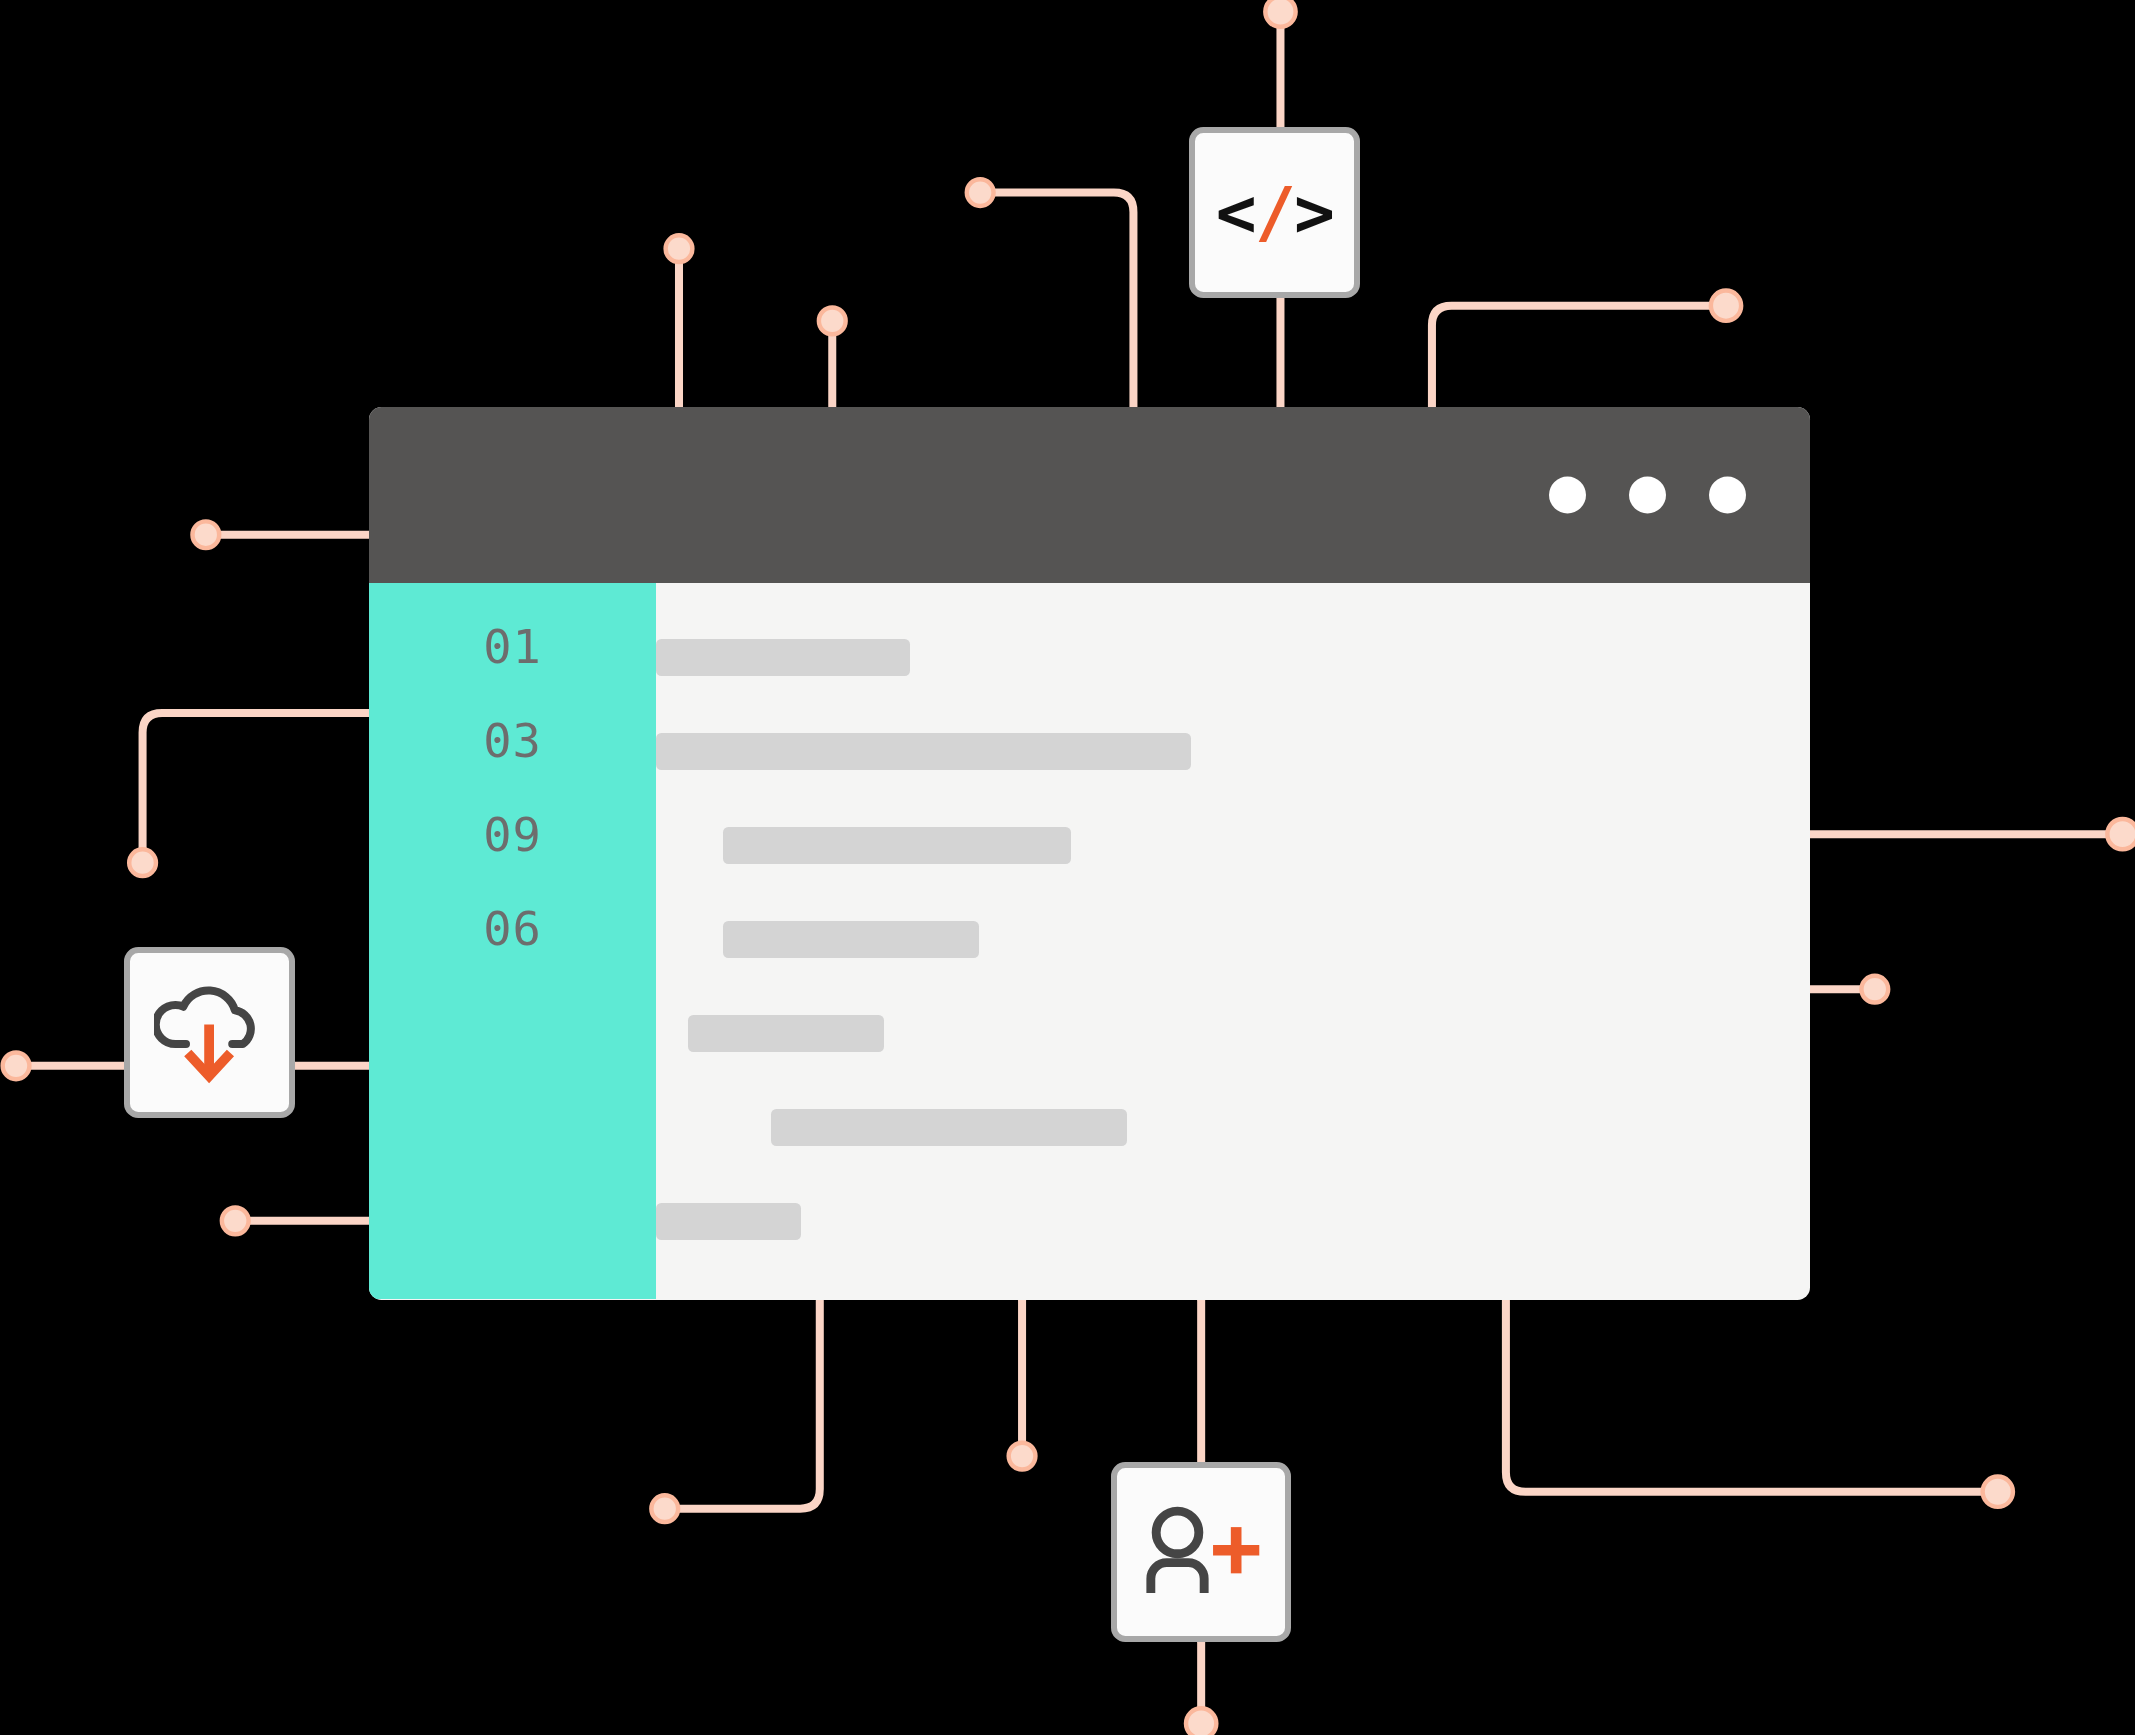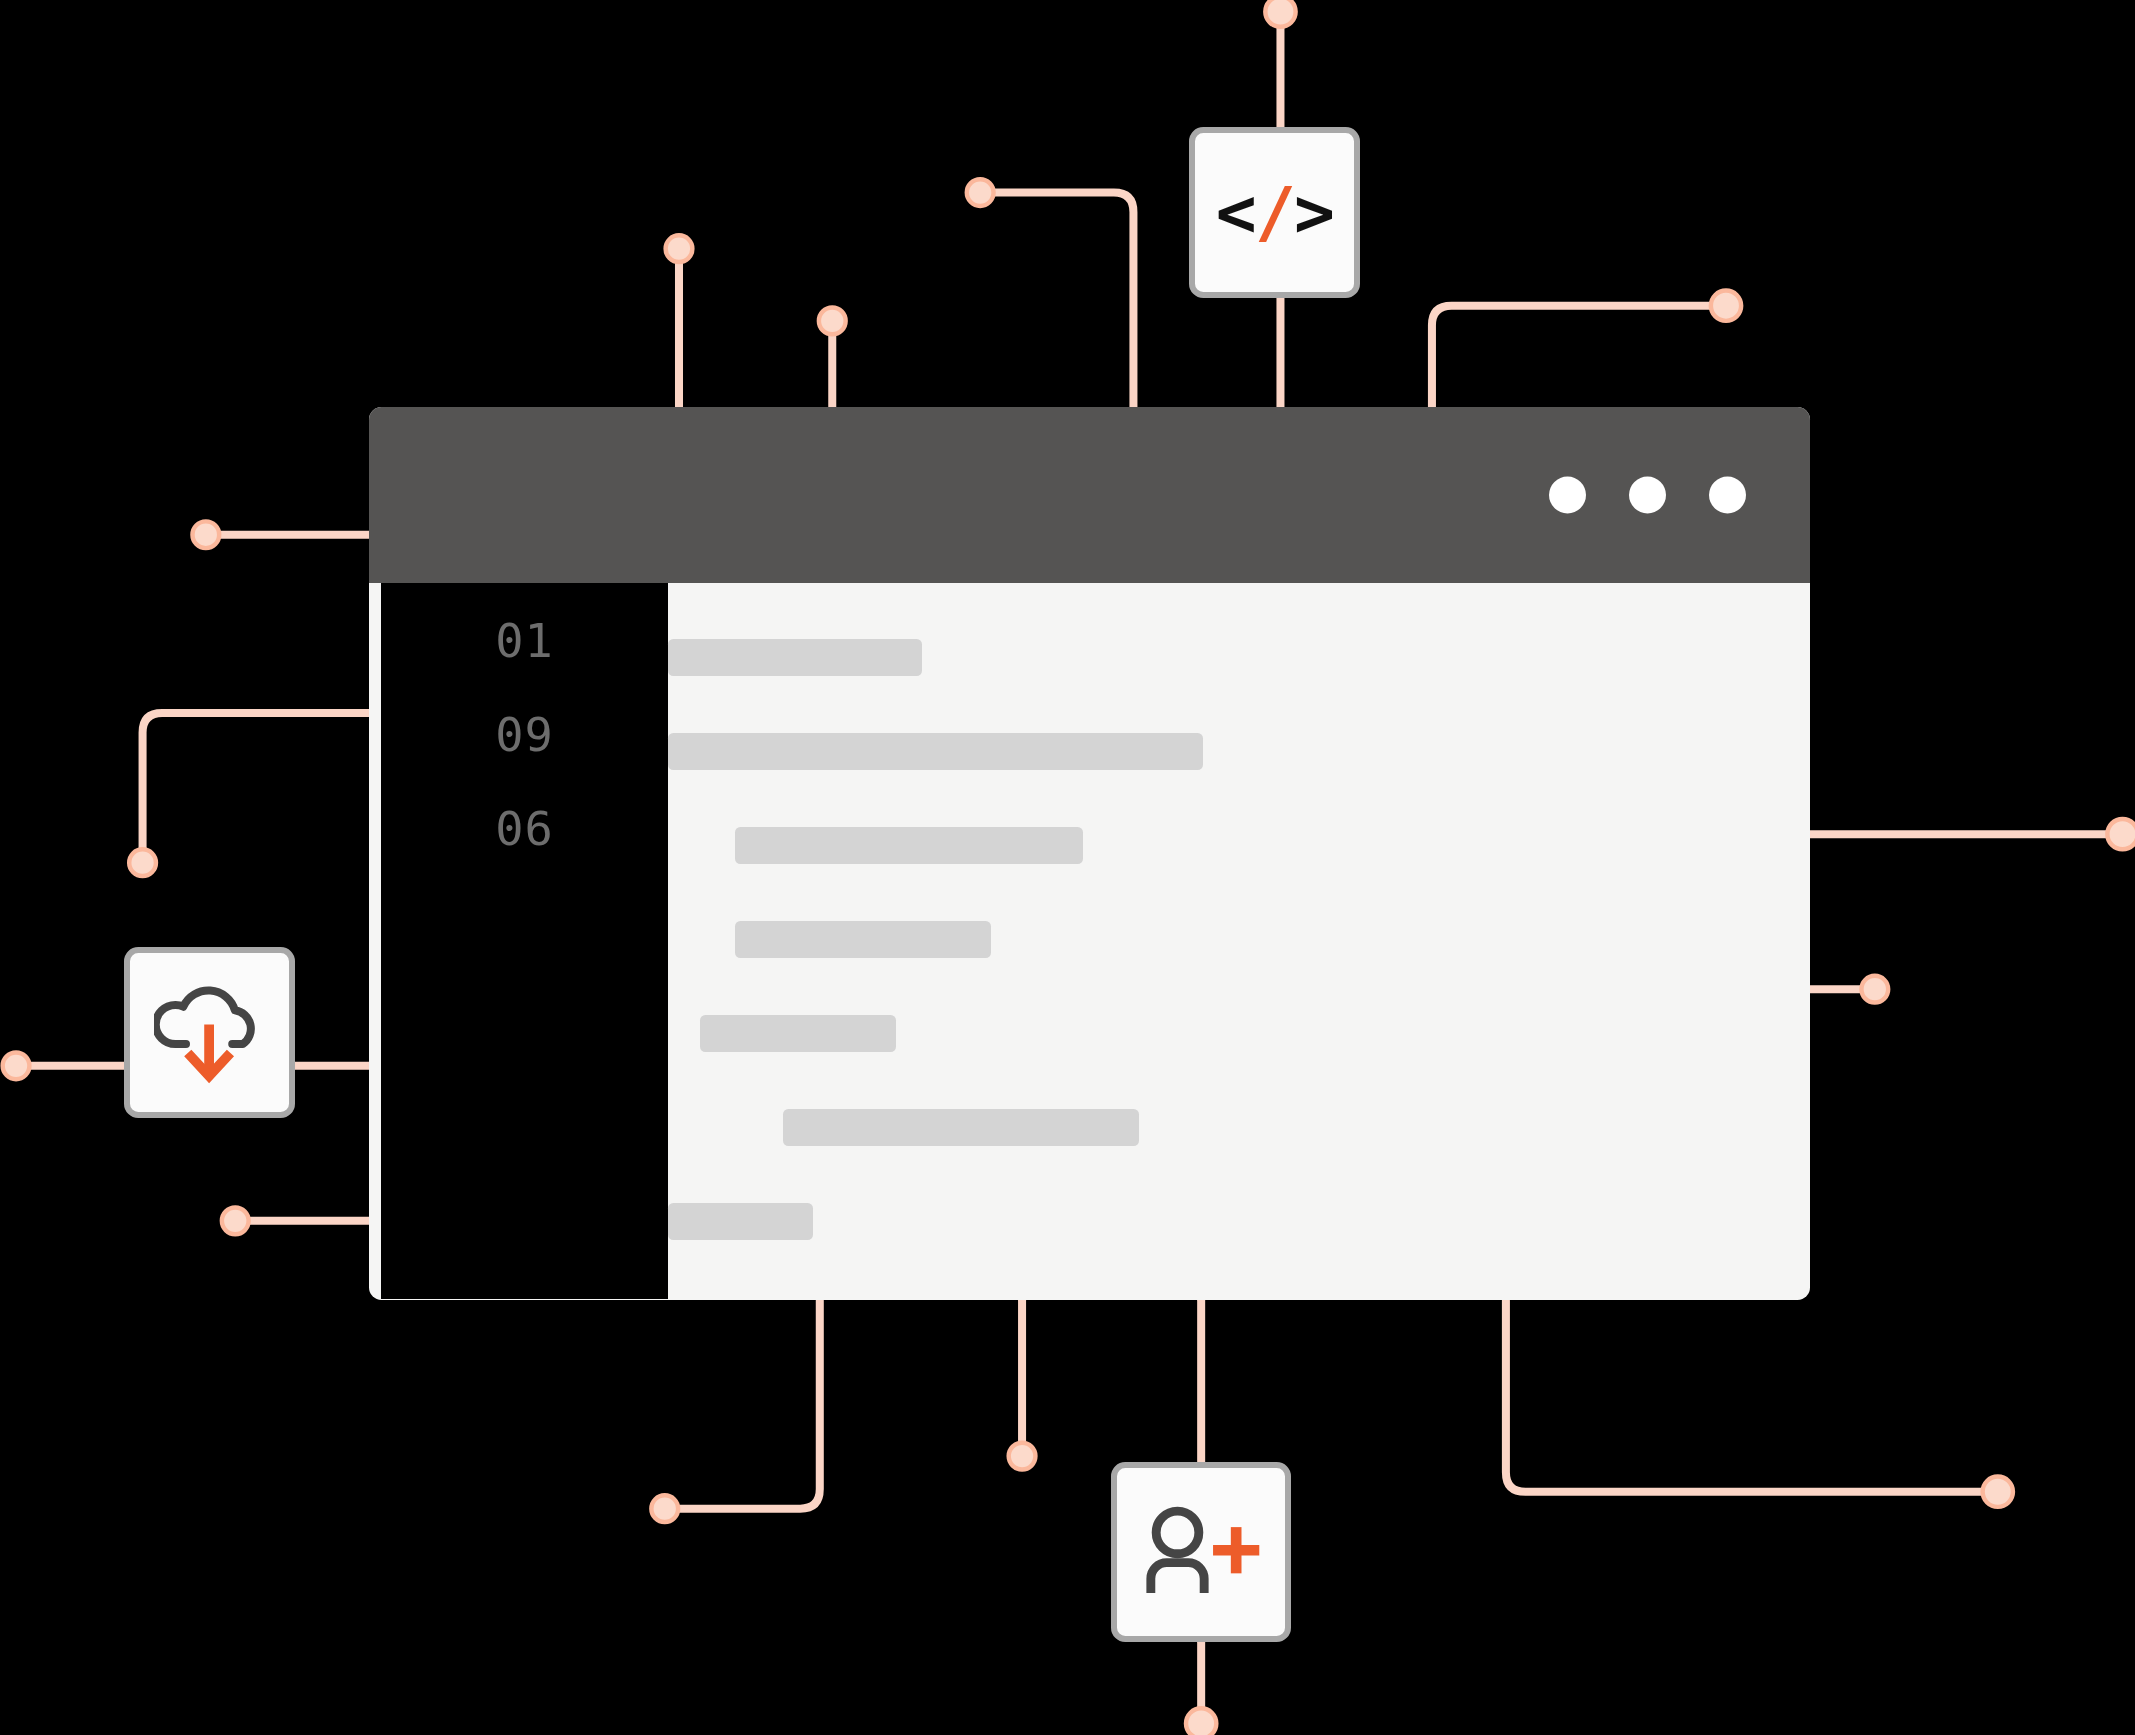--- a/index.html
+++ b/index.html
@@ -12,21 +12,21 @@
   #window{
     position:absolute;left:369px;top:407px;width:1441px;height:893px;
     border-radius:12.5px;overflow:hidden;background:#f5f5f4;
     z-index:5;
   }
   #titlebar{height:176px;background:#555453;position:relative;}
   #dots{position:absolute;right:64px;top:50%;transform:translateY(-50%);
         display:flex;gap:43px;}
   .dot-btn{width:37px;height:37px;border-radius:50%;background:#fff;}
   #body-area{display:flex;height:716px;}
-  #gutter{width:287px;background:#000000;padding-top:10px;box-sizing:border-box;margin-left:12px;}
+  #gutter{width:287px;background:#5eead4;padding-top:16px;box-sizing:border-box;}
   .lineno{height:94px;display:flex;align-items:center;justify-content:center;
           color:#6d6d6d;font-size:47px;letter-spacing:0.9px;
           font-family:"DejaVu Sans Mono",monospace;}
   #code{flex:1;padding-top:27px;box-sizing:border-box;position:relative;}
   .coderow{height:94px;display:flex;align-items:center;}
   .codebar{height:37px;background:#d4d4d4;border-radius:5.3px;}
 
   
   .card{position:absolute;background:#fbfbfb;border:6.2px solid #a8a8a8;
         border-radius:14.3px;box-sizing:border-box;z-index:9;
@@ -88,20 +88,21 @@
     <div id="titlebar">
       <div id="dots">
         <span class="dot-btn"></span>
         <span class="dot-btn"></span>
         <span class="dot-btn"></span>
       </div>
     </div>
     <div id="body-area">
       <div id="gutter">
         <div class="lineno">01</div>
+        <div class="lineno">03</div>
         <div class="lineno">09</div>
         <div class="lineno">06</div>
       </div>
       <div id="code">
         <div class="coderow" style="padding-left: 0px;">
             <span class="codebar" style="width: 254px; background: rgb(212, 212, 212);"></span>
           </div>
         <div class="coderow" style="padding-left: 0px;">
             <span class="codebar" style="width: 535px; background: rgb(212, 212, 212);"></span>
           </div>

